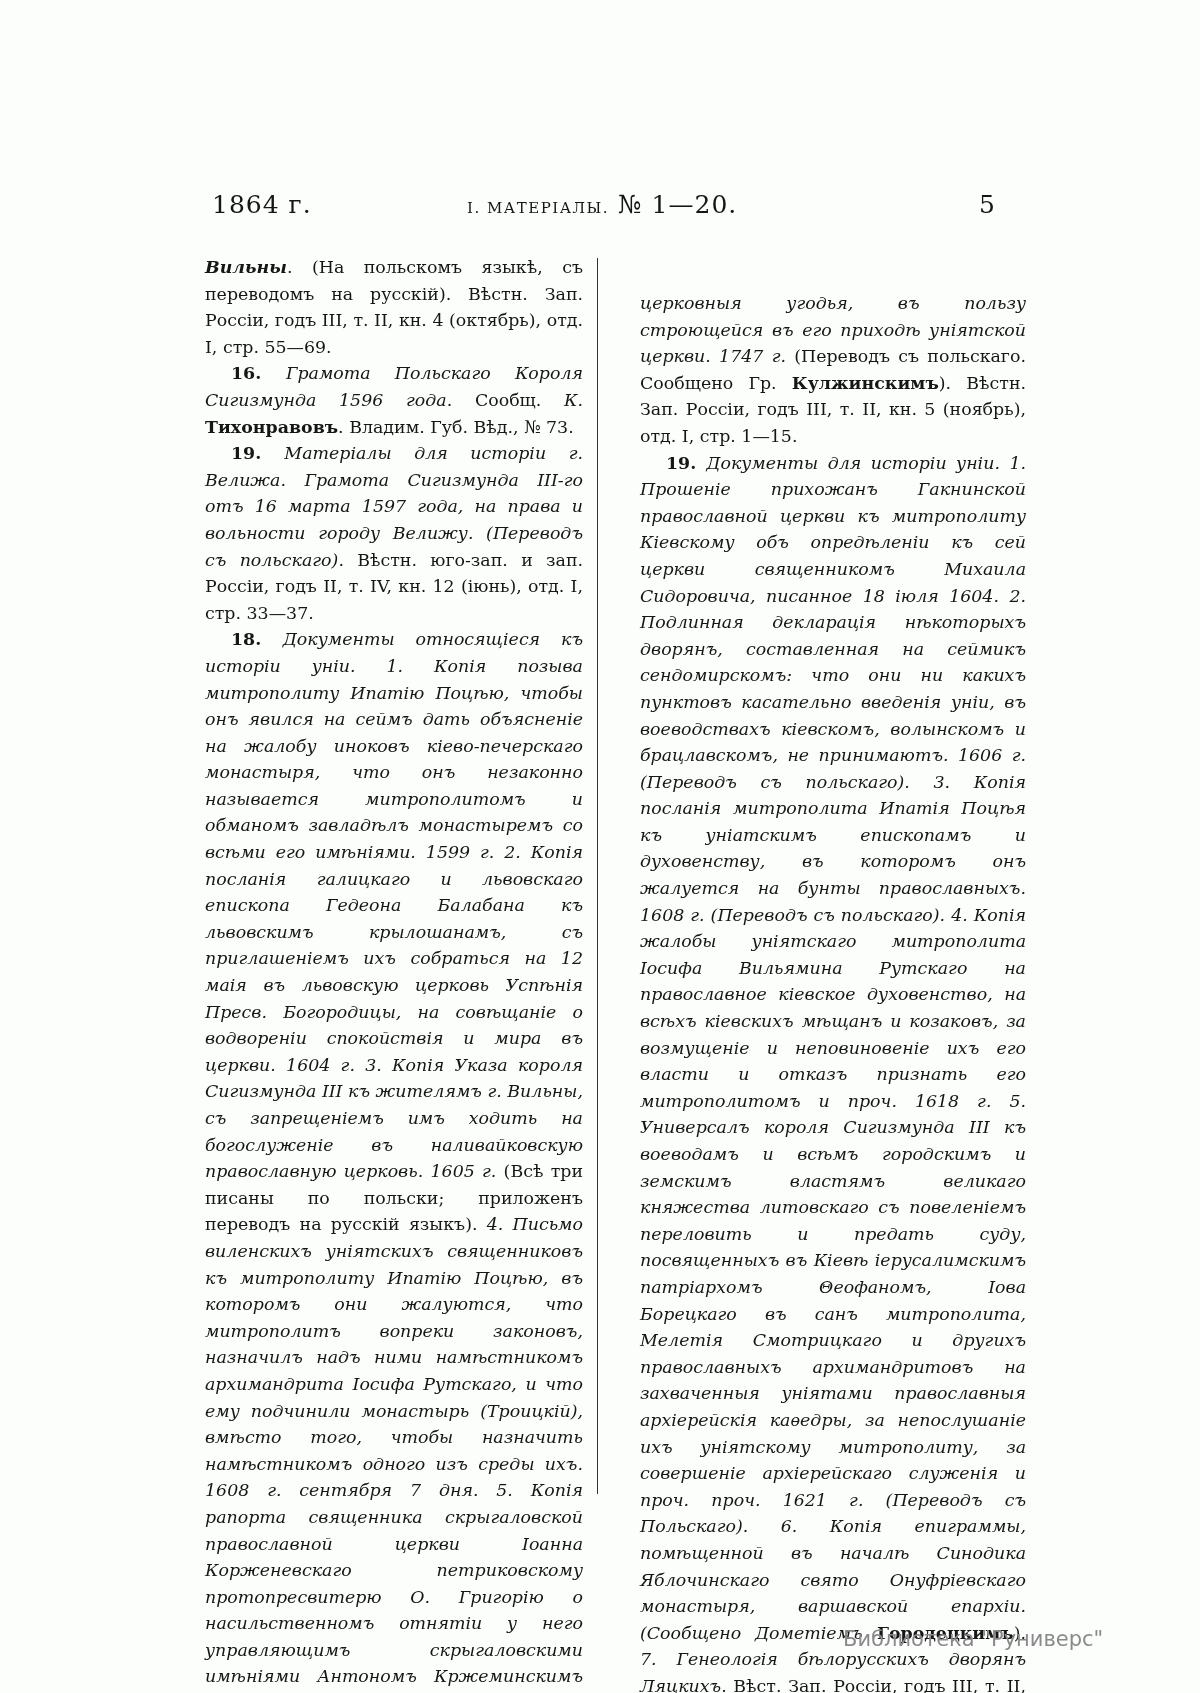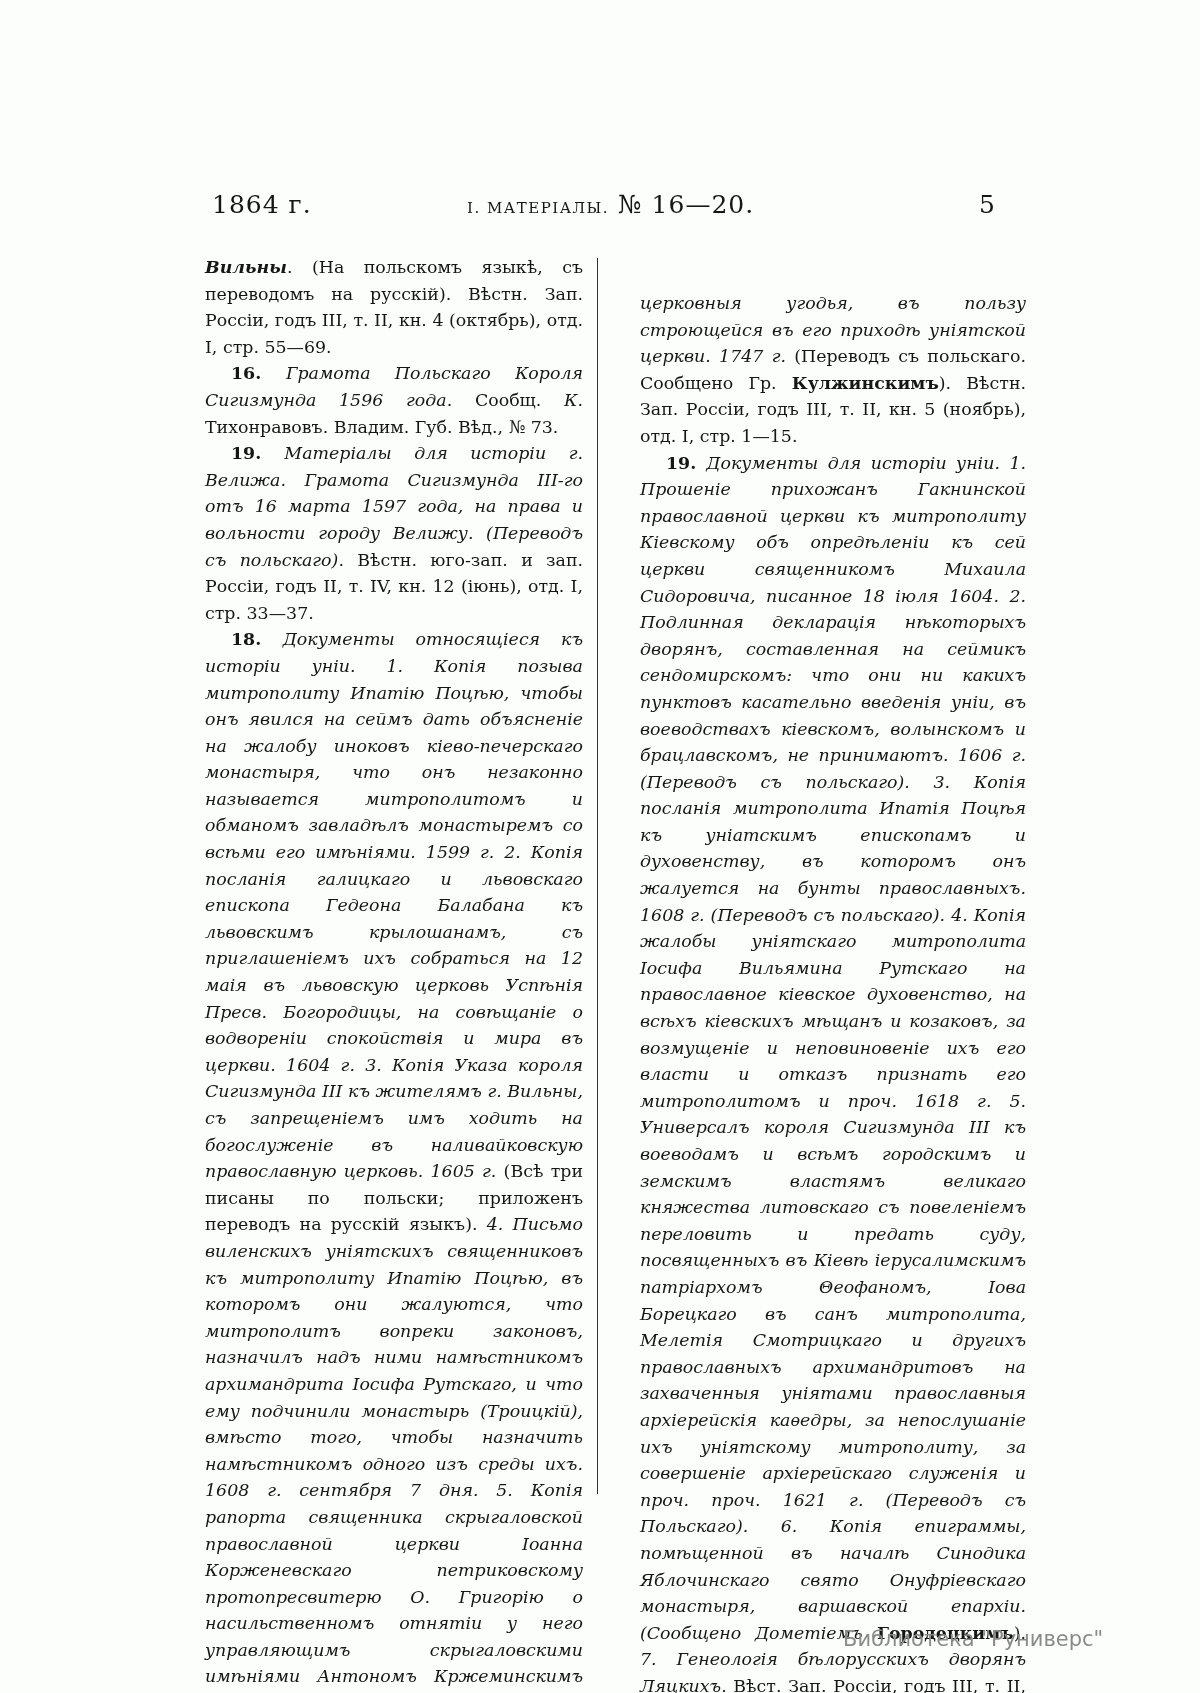--- a/index.html
+++ b/index.html
@@ -21,28 +21,28 @@
   .watermark{position:absolute;left:843px;top:1627px;font-family:"DejaVu Sans","Liberation Sans",sans-serif;
              font-size:21px;color:#8a8a8a;}
 </style>
 </head>
 <body>
 
 <div class="header">
   <span class="left">1864 г.</span>
   <span class="center">
     <span class="sc">I. МАТЕРІАЛЫ.</span>
-    <span>№ 16—20.</span>
+    <span>№ 1—20.</span>
   </span>
   <span class="right">5</span>
 </div>
 
 <div class="col left" id="col-left">
     <p><span style="font-style: italic; font-weight: bold;">Вильны</span><span>. (На польскомъ языкѣ, съ переводомъ на русскій). Вѣстн. Зап. Россіи, годъ III, т. II, кн. 4 (октябрь), отд. I, стр. 55—69.</span></p>
-    <p class="ind"><span style="font-weight: bold;">16. </span><span style="font-style: italic;">Грамота Польскаго Короля Сигизмунда 1596 года</span><span>. Сообщ. </span><span style="font-style: italic;">К. </span><span style="font-weight: normal;">Тихонравовъ</span><span>. Владим. Губ. Вѣд., № 73.</span></p>
+    <p class="ind"><span style="font-weight: bold;">16. </span><span style="font-style: italic;">Грамота Польскаго Короля Сигизмунда 1596 года</span><span>. Сообщ. </span><span style="font-style: italic;">К. </span><span style="font-weight: bold;">Тихонравовъ</span><span>. Владим. Губ. Вѣд., № 73.</span></p>
     <p class="ind"><span style="font-weight: bold;">19. </span><span style="font-style: italic;">Матеріалы для исторіи г. Велижа. Грамота Сигизмунда III-го отъ 16 марта 1597 года, на права и вольности городу Велижу. (Переводъ съ польскаго)</span><span>. Вѣстн. юго-зап. и зап. Россіи, годъ II, т. IV, кн. 12 (іюнь), отд. I, стр. 33—37.</span></p>
     <p class="ind"><span style="font-weight: bold;">18. </span><span style="font-style: italic;">Документы относящіеся къ исторіи уніи. 1. Копія позыва митрополиту Ипатію Поцѣю, чтобы онъ явился на сеймъ дать объясненіе на жалобу иноковъ кіево-печерскаго монастыря, что онъ незаконно называется митрополитомъ и обманомъ завладѣлъ монастыремъ со всѣми его имѣніями. 1599 г. 2. Копія посланія галицкаго и львовскаго епископа Гедеона Балабана къ львовскимъ крылошанамъ, съ приглашеніемъ ихъ собраться на 12 маія въ львовскую церковь Успѣнія Пресв. Богородицы, на совѣщаніе о водвореніи спокойствія и мира въ церкви. 1604 г. 3. Копія Указа короля Сигизмунда III къ жителямъ г. Вильны, съ запрещеніемъ имъ ходить на богослуженіе въ наливайковскую православную церковь. 1605 г.</span><span> (Всѣ три писаны по польски; приложенъ переводъ на русскій языкъ). </span><span style="font-style: italic;">4. Письмо виленскихъ уніятскихъ священниковъ къ митрополиту Ипатію Поцѣю, въ которомъ они жалуются, что митрополитъ вопреки законовъ, назначилъ надъ ними намѣстникомъ архимандрита Іосифа Рутскаго, и что ему подчинили монастырь (Троицкій), вмѣсто того, чтобы назначить намѣстникомъ одного изъ среды ихъ. 1608 г. сентября 7 дня. 5. Копія рапорта священника скрыгаловской православной церкви Іоанна Корженевскаго петриковскому протопресвитерю О. Григорію о насильственномъ отнятіи у него управляющимъ скрыгаловскими имѣніями Антономъ Кржеминскимъ фундушовой записи, для скрыгаловской церкви, озеро, нѣкоторые сѣнокосы, пахатныя земли и на другія</span></p>
   </div>
 <div class="rule"></div>
 <div class="col right" id="col-right">
     <p><span style="font-style: italic;">церковныя угодья, въ пользу строющейся въ его приходѣ уніятской церкви. 1747 г.</span><span> (Переводъ съ польскаго. Сообщено Гр. </span><span style="font-weight: bold;">Кулжинскимъ</span><span>). Вѣстн. Зап. Россіи, годъ III, т. II, кн. 5 (ноябрь), отд. I, стр. 1—15.</span></p>
     <p class="ind"><span style="font-weight: bold;">19. </span><span style="font-style: italic;">Документы для исторіи уніи. 1. Прошеніе прихожанъ Гакнинской православной церкви къ митрополиту Кіевскому объ опредѣленіи къ сей церкви священникомъ Михаила Сидоровича, писанное 18 іюля 1604. 2. Подлинная декларація нѣкоторыхъ дворянъ, составленная на сеймикъ сендомирскомъ: что они ни какихъ пунктовъ касательно введенія уніи, въ воеводствахъ кіевскомъ, волынскомъ и брацлавскомъ, не принимаютъ. 1606 г. (Переводъ съ польскаго). 3. Копія посланія митрополита Ипатія Поцѣя къ уніатскимъ епископамъ и духовенству, въ которомъ онъ жалуется на бунты православныхъ. 1608 г. (Переводъ съ польскаго). 4. Копія жалобы уніятскаго митрополита Іосифа Вильямина Рутскаго на православное кіевское духовенство, на всѣхъ кіевскихъ мѣщанъ и козаковъ, за возмущеніе и неповиновеніе ихъ его власти и отказъ признать его митрополитомъ и проч. 1618 г. 5. Универсалъ короля Сигизмунда III къ воеводамъ и всѣмъ городскимъ и земскимъ властямъ великаго княжества литовскаго съ повеленіемъ переловить и предать суду, посвященныхъ въ Кіевѣ іерусалимскимъ патріархомъ Θеофаномъ, Іова Борецкаго въ санъ митрополита, Мелетія Смотрицкаго и другихъ православныхъ архимандритовъ на захваченныя уніятами православныя архіерейскія каѳедры, за непослушаніе ихъ уніятскому митрополиту, за совершеніе архіерейскаго служенія и проч. проч. 1621 г. (Переводъ съ Польскаго). 6. Копія епиграммы, помѣщенной въ началѣ Синодика Яблочинскаго свято Онуфріевскаго монастыря, варшавской епархіи. (Сообщено Дометіемъ</span><span style="font-weight: bold;"> Городецкимъ</span><span>). </span><span style="font-style: italic;">7. Генеологія бѣлорусскихъ дворянъ Ляцкихъ</span><span>. Вѣст. Зап. Россіи, годъ III, т. II, кн. 6 (декабрь), отд. I, стр. 17—32.</span></p>
     <p class="ind"></p>
   </div>
 

